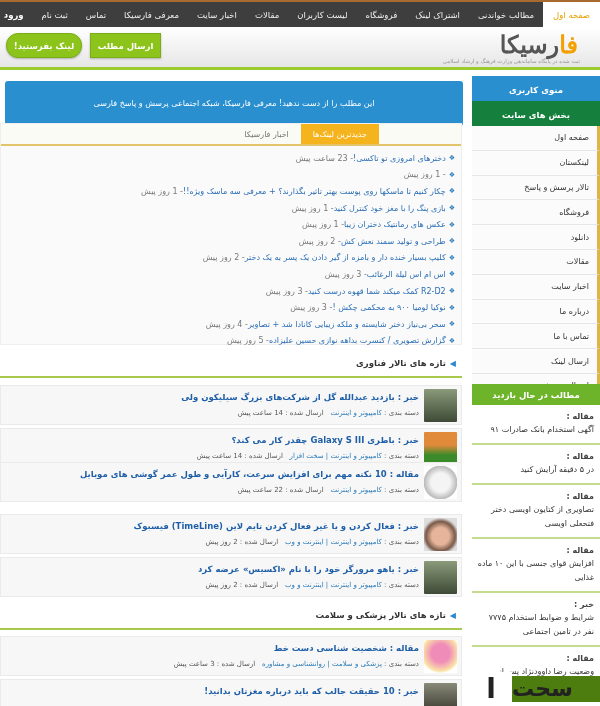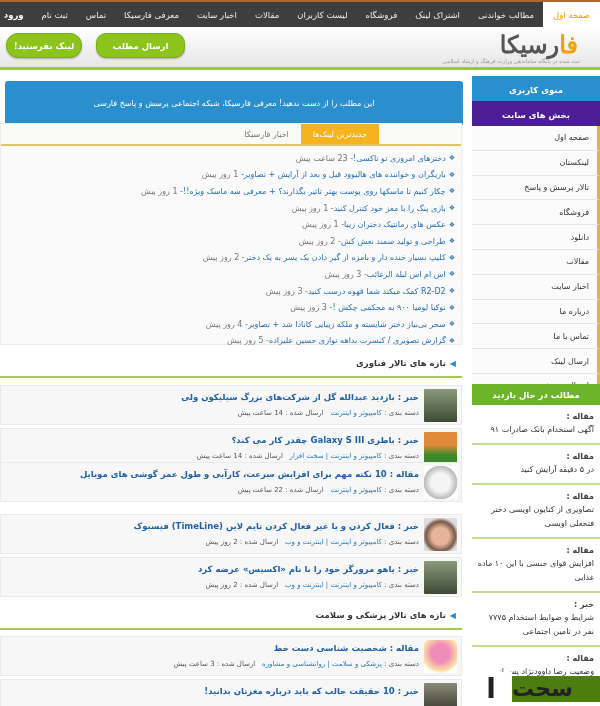--- a/index.html
+++ b/index.html
@@ -68,42 +68,41 @@
   <div class="nav-item">اخبار سایت</div>
   <div class="nav-item">معرفی فارسیکا</div>
   <div class="nav-item">تماس</div>
   <div class="nav-item">ثبت نام</div>
   <div class="nav-item bold">ورود</div>
 </div>
 
 <div class="header">
   <div class="logo"><span class="l1">فا</span><span class="l2">رسیکا</span></div>
   <div class="tagline">ثبت شده در پایگاه ساماندهی وزارت فرهنگ و ارشاد اسلامی</div>
-  <div class="hbtn" style="left:96px;width:89px;border-radius:10px;">ارسال مطلب</div>
+  <div class="hbtn" style="left:90px;width:71px;">ارسال مطلب</div>
   <div class="hbtn" style="left:6px;width:76px;border-radius:12px;">لینک بفرستید!</div>
 </div>
 
 <div class="banner">
     <span>این مطلب را از دست ندهید! معرفی فارسیکا، شبکه اجتماعی پرسش و پاسخ فارسی</span>
   </div>
 
 <div class="tabsbox">
   <div class="tabbar">
     <div class="tab active">جدیدترین لینک‌ها</div>
     <div class="tab">اخبار فارسیکا</div>
   </div>
   <div class="linklist">
     <div class="li">
         <span class="bullet">❖</span>
         <span class="t">دخترهای امروزی تو تاکسی!</span>
         <span class="ago"> - 23 ساعت پیش</span>
       </div>
     <div class="li">
         <span class="bullet">❖</span>
-        <span class="t">بازیگران و خواننده های هالیوود قبل و بعد از آرایش + تصاویر</span>
         <span class="ago"> - 1 روز پیش</span>
       </div>
     <div class="li">
         <span class="bullet">❖</span>
         <span class="t">چکار کنیم تا ماسکها روی پوست بهتر تاثیر بگذارند؟ + معرفی سه ماسک ویژه!!</span>
         <span class="ago"> - 1 روز پیش</span>
       </div>
     <div class="li">
         <span class="bullet">❖</span>
         <span class="t">بازی پنگ را با مغز خود کنترل کنید</span>
@@ -197,21 +196,21 @@
   <div class="ptitle">مقاله : شخصیت شناسی دست خط</div>
   <div class="pmeta"><span>دسته بندی : </span><span class="cat">پزشکی و سلامت | روانشناسی و مشاوره</span>&nbsp;&nbsp;&nbsp;<span>ارسال شده : 3 ساعت پیش</span></div>
 </div>
 
 <div class="post" style="top:679px;">
   <div class="thumb" style="background:linear-gradient(#8a8a7a,#2e2e24);"></div>
   <div class="ptitle">خبر : 10 حقیقت جالب که باید درباره مغزتان بدانید!</div>
 </div>
 
 <div class="side-head" style="top:76px;background:#2a8fcf;">منوی کاربری</div>
-<div class="side-head" style="top:101px;background:#4c1d95;">بخش های سایت</div>
+<div class="side-head" style="top:101px;background:#15803d;">بخش های سایت</div>
 
 <div class="side-menu">
   <div class="mi">صفحه اول</div>
   <div class="mi">لینکستان</div>
   <div class="mi">تالار پرسش و پاسخ</div>
   <div class="mi">فروشگاه</div>
   <div class="mi">دانلود</div>
   <div class="mi">مقالات</div>
   <div class="mi">اخبار سایت</div>
   <div class="mi">درباره ما</div>

